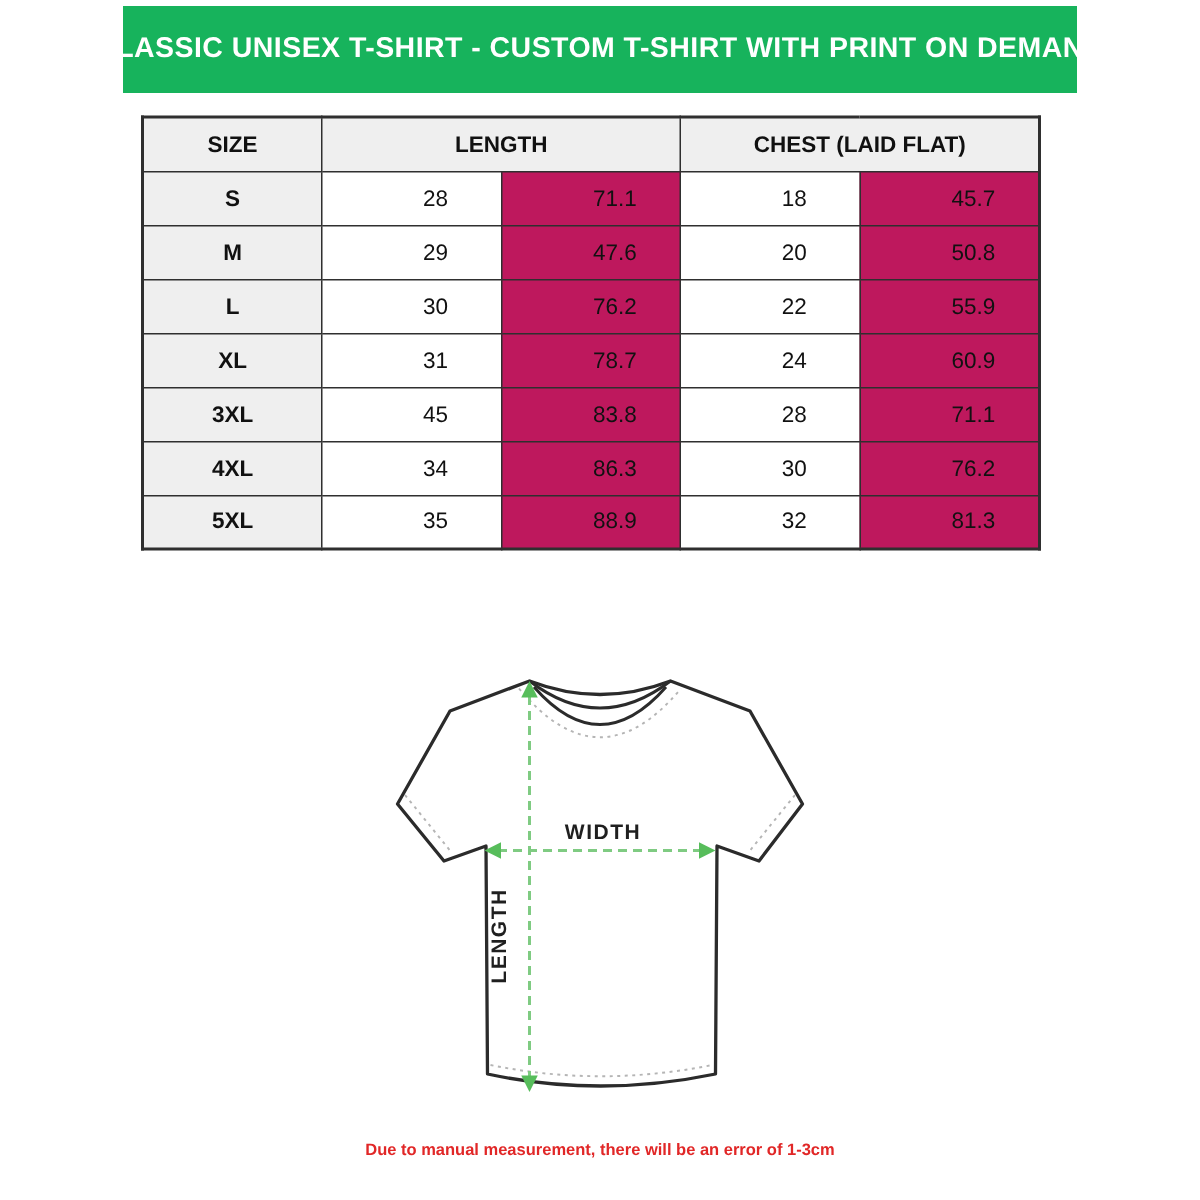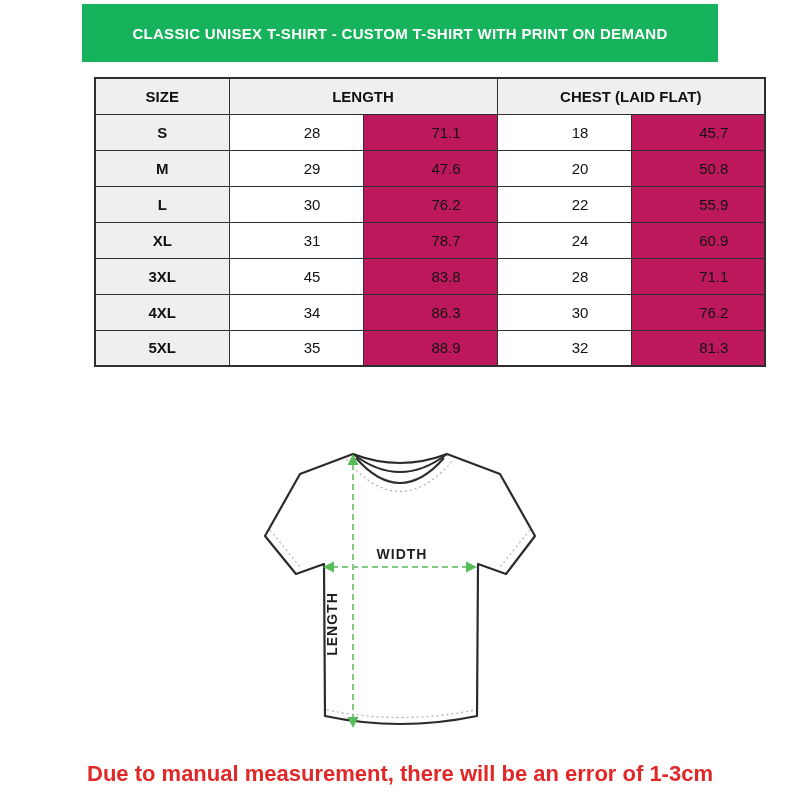--- a/index.html
+++ b/index.html
@@ -5,46 +5,46 @@
   * { margin: 0; padding: 0; box-sizing: border-box; }
   html, body { width: 800px; height: 800px; background: #ffffff; font-family: "Liberation Sans", sans-serif; }
   .stage { position: relative; width: 800px; height: 800px; background: #ffffff; overflow: hidden; }
 
   
   .banner {
     position: absolute; left: 82px; top: 4px; width: 636px; height: 58px;
     background: #17b35c; display: flex; align-items: center; justify-content: center;
   }
   .banner-title {
-    color: #ffffff; font-weight: bold; font-size: 15px; letter-spacing: 0.3px;
+    color: #ffffff; font-weight: bold; font-size: 19px; letter-spacing: 0.3px;
     text-align: right; white-space: nowrap;
   }
 
   
-  .chart-wrap { position: absolute; left: 94px; top: 77px; width: 672px; }
+  .chart-wrap { position: absolute; left: 94px; top: 77px; width: 600px; }
   table.size-chart {
     width: 100%; border-collapse: collapse; table-layout: fixed;
     border: 2px solid #2f2f2f;
   }
   table.size-chart th, table.size-chart td {
     border: 1px solid #2f2f2f; height: 36px; text-align: center; vertical-align: middle;
     font-size: 15px; color: #111111; padding: 0 4px;
   }
   table.size-chart thead th { background: #efefef; font-weight: bold; }
   table.size-chart td.size-col { background: #efefef; font-weight: bold; }
   table.size-chart td.val { background: #ffffff; font-weight: normal; padding-left: 36px; }
   table.size-chart td.val.shade { background: #be185d; }
 
   
   .diagram { position: absolute; left: 240px; top: 428px; width: 320px; height: 330px; }
 
   
   .footer-note {
     position: absolute; left: 0; top: 761px; width: 800px; text-align: center;
-    color: #e12727; font-weight: bold; font-size: 22px;
+    color: #e12727; font-weight: bold; font-size: 11px;
   }
 </style>
 </head>
 <body>
 
 <div class="stage">
 
   <div class="banner">
     <div class="banner-title">CLASSIC UNISEX T-SHIRT - CUSTOM T-SHIRT WITH PRINT ON DEMAND</div>
   </div>

